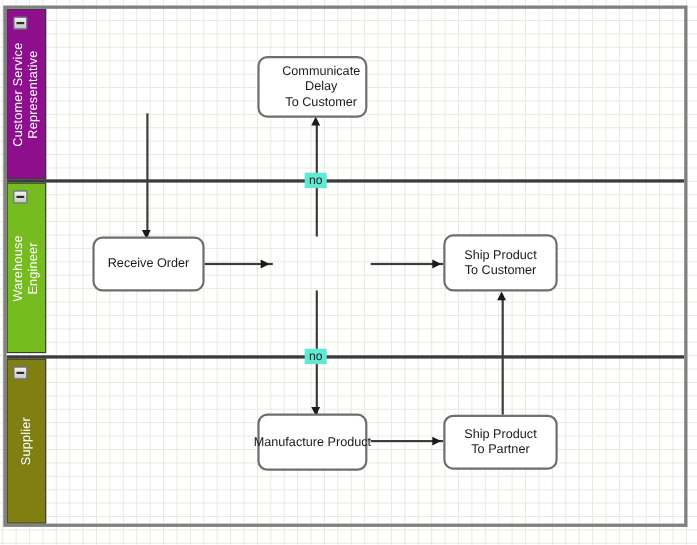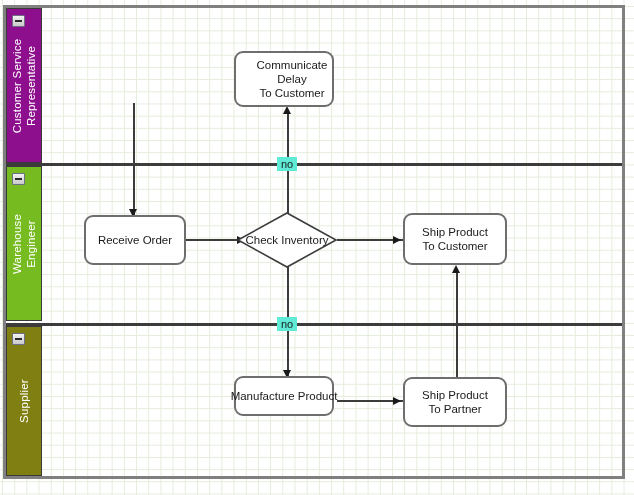--- a/index.html
+++ b/index.html
@@ -229,32 +229,26 @@
 
 
   <div class="node" style="left:234px; top:51px; width:100px; height:56px;padding-left:16px;">
     <span>Communicate<br>Delay<br>To Customer</span>
   </div>
 
   <div class="node" style="left:84px; top:215px; width:102px; height:50px;">
     <span>Receive Order</span>
   </div>
 
-  <div class="decision" style="left:237px; top:212px; width:100px; height:56px;">
-    <svg width="100" height="56" viewBox="0 0 100 56">
-      <polygon points="50,1 99,28 50,55 1,28" fill="#ffffff" stroke="#3c3c3c" stroke-width="1.6"></polygon>
-    </svg>
-    <span class="decision-label">Check Inventory</span>
-  </div>
 
   <div class="node" style="left:403px; top:213px; width:104px; height:52px;">
     <span>Ship Product<br>To Customer</span>
   </div>
 
-  <div class="node" style="left:234px; top:376px; width:100px; height:40px;">
+  <div class="node" style="left:234px; top:376px; width:100px; height:52px;">
     <span style="position:relative;">Manufacture Product</span>
   </div>
 
   <div class="node" style="left:403px; top:377px; width:104px; height:50px;">
     <span>Ship Product<br>To Partner</span>
   </div>
 
   <div id="frame"></div>
 
 </div>

